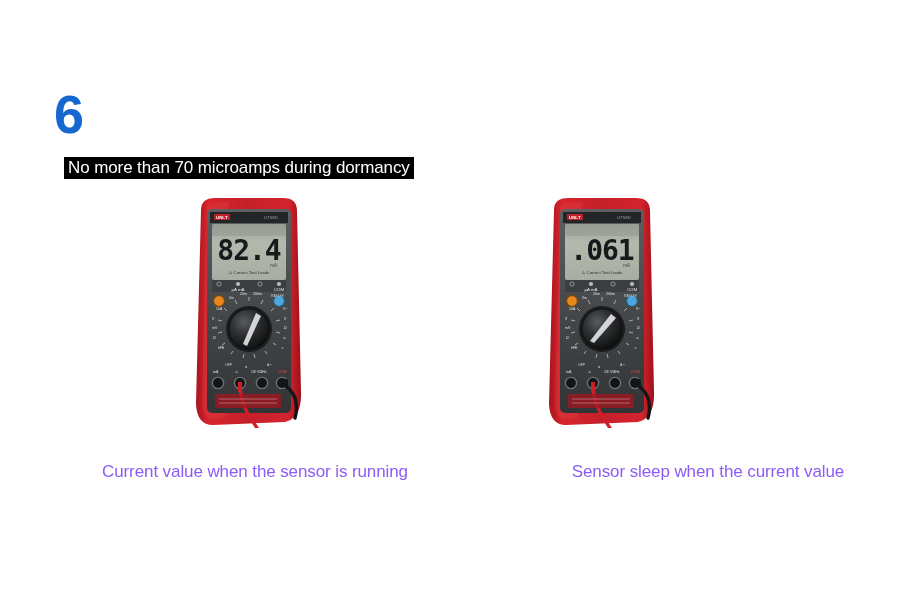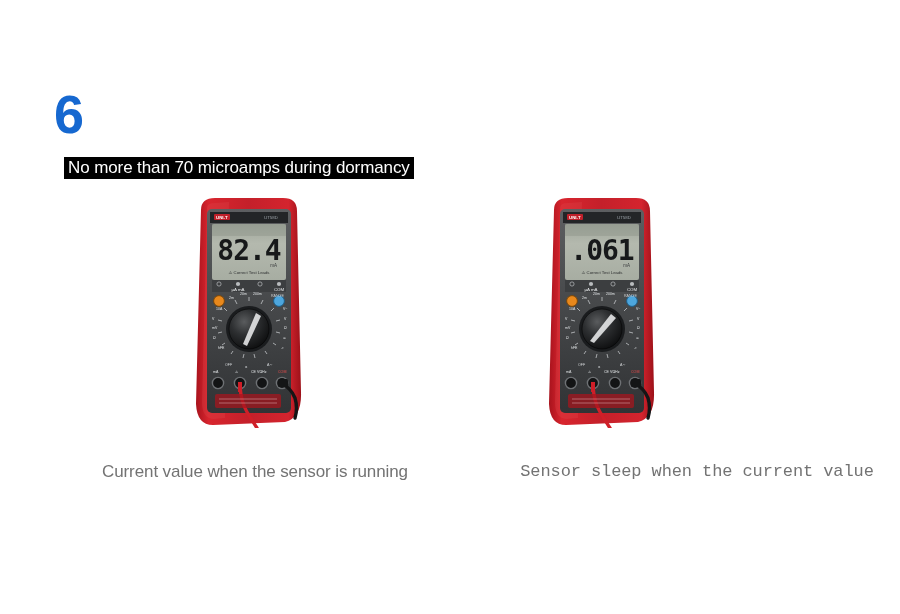--- a/index.html
+++ b/index.html
@@ -80,26 +80,26 @@
   }
   #panel-left  { left: 99px; }
   #panel-right { left: 452px; }
 
   .caption {
     position: absolute;
     top: 462px;
     width: 370px;
     text-align: center;
     font-size: 17px;
-    color: #737373;
+    color: #8b5cf6;
     letter-spacing: -0.1px;
     line-height: 1.2;
   }
   #caption-left  { left: 70px; }
-  #caption-right { left: 512px; font-family: Liberation Mono, monospace; }
+  #caption-right { left: 523px; }
 
   
   .meter {
     position: absolute;
     left: 50%;
     top: 0;
     transform: translateX(-50%);
     width: 128px;
     height: 232px;
   }

